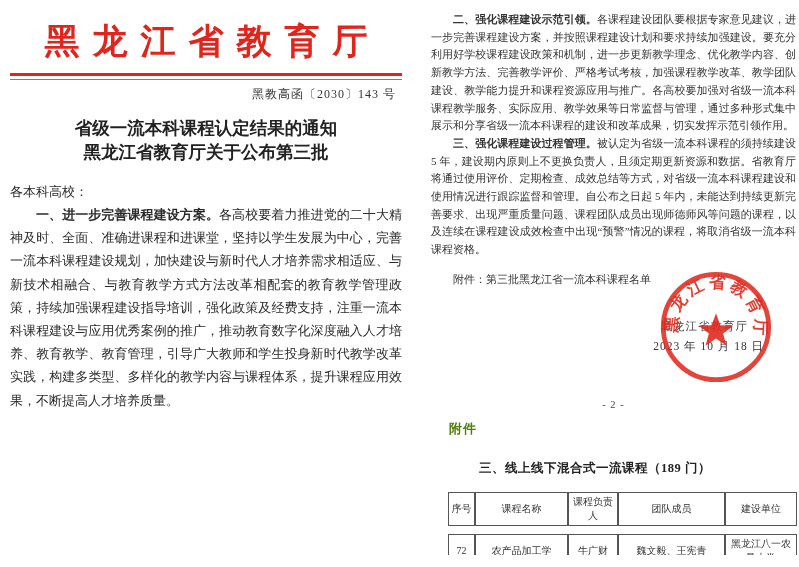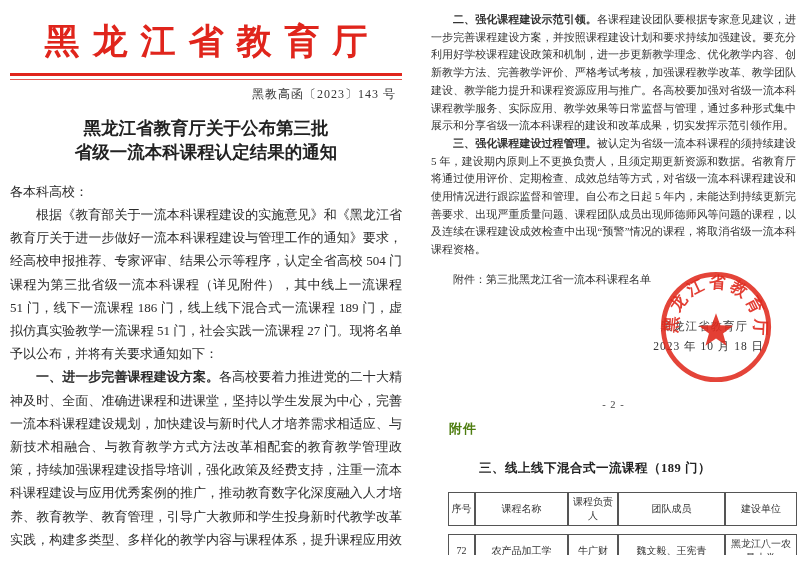--- a/index.html
+++ b/index.html
@@ -39,27 +39,26 @@
   .col-no { width:7.7%; } .col-name { width:26.7%; } .col-leader { width:14.3%; } .col-team { width:30.7%; } .col-unit { width:20.6%; }
 </style>
 </head>
 <body>
 
 <div class="canvas">
 
   <div class="page-left">
     <div class="red-header">黑龙江省教育厅</div>
     <div class="red-rule"></div>
-    <div class="doc-number">黑教高函〔2023〕143 号</div>
+    <div class="doc-number">黑教高函〔2030〕143 号</div>
     <div class="doc-title">
+      <div>省级一流本科课程认定结果的通知</div>
       <div>黑龙江省教育厅关于公布第三批</div>
-      <div>省级一流本科课程认定结果的通知</div>
     </div>
     <p class="salutation">各本科高校：</p>
-    <p class="body-p indent">根据《教育部关于一流本科课程建设的实施意见》和《黑龙江省教育厅关于进一步做好一流本科课程建设与管理工作的通知》要求，经高校申报推荐、专家评审、结果公示等程序，认定全省高校 504 门课程为第三批省级一流本科课程（详见附件），其中线上一流课程 51 门，线下一流课程 186 门，线上线下混合式一流课程 189 门，虚拟仿真实验教学一流课程 51 门，社会实践一流课程 27 门。现将名单予以公布，并将有关要求通知如下：</p>
     <p class="body-p indent"><span class="lead">一、进一步完善课程建设方案。</span><span>各高校要着力推进党的二十大精神及时、全面、准确进课程和进课堂，坚持以学生发展为中心，完善一流本科课程建设规划，加快建设与新时代人才培养需求相适应、与新技术相融合、与教育教学方式方法改革相配套的教育教学管理政策，持续加强课程建设指导培训，强化政策及经费支持，注重一流本科课程建设与应用优秀案例的推广，推动教育数字化深度融入人才培养、教育教学、教育管理，引导广大教师和学生投身新时代教学改革实践，构建多类型、多样化的教学内容与课程体系，提升课程应用效果，不断提高人才培养质量。</span></p>
   </div>
 
   <div class="page-right">
     <p class="body2-p indent"><span class="lead">二、强化课程建设示范引领。</span><span>各课程建设团队要根据专家意见建议，进一步完善课程建设方案，并按照课程建设计划和要求持续加强建设。要充分利用好学校课程建设政策和机制，进一步更新教学理念、优化教学内容、创新教学方法、完善教学评价、严格考试考核，加强课程教学改革、教学团队建设、教学能力提升和课程资源应用与推广。各高校要加强对省级一流本科课程教学服务、实际应用、教学效果等日常监督与管理，通过多种形式集中展示和分享省级一流本科课程的建设和改革成果，切实发挥示范引领作用。</span></p>
     <p class="body2-p indent"><span class="lead">三、强化课程建设过程管理。</span><span>被认定为省级一流本科课程的须持续建设 5 年，建设期内原则上不更换负责人，且须定期更新资源和数据。省教育厅将通过使用评价、定期检查、成效总结等方式，对省级一流本科课程建设和使用情况进行跟踪监督和管理。自公布之日起 5 年内，未能达到持续更新完善要求、出现严重质量问题、课程团队成员出现师德师风等问题的课程，以及连续在课程建设成效检查中出现“预警”情况的课程，将取消省级一流本科课程资格。</span></p>
 
     <p class="attachment-ref">附件：第三批黑龙江省一流本科课程名单</p>
 
     <div class="sign-block">

